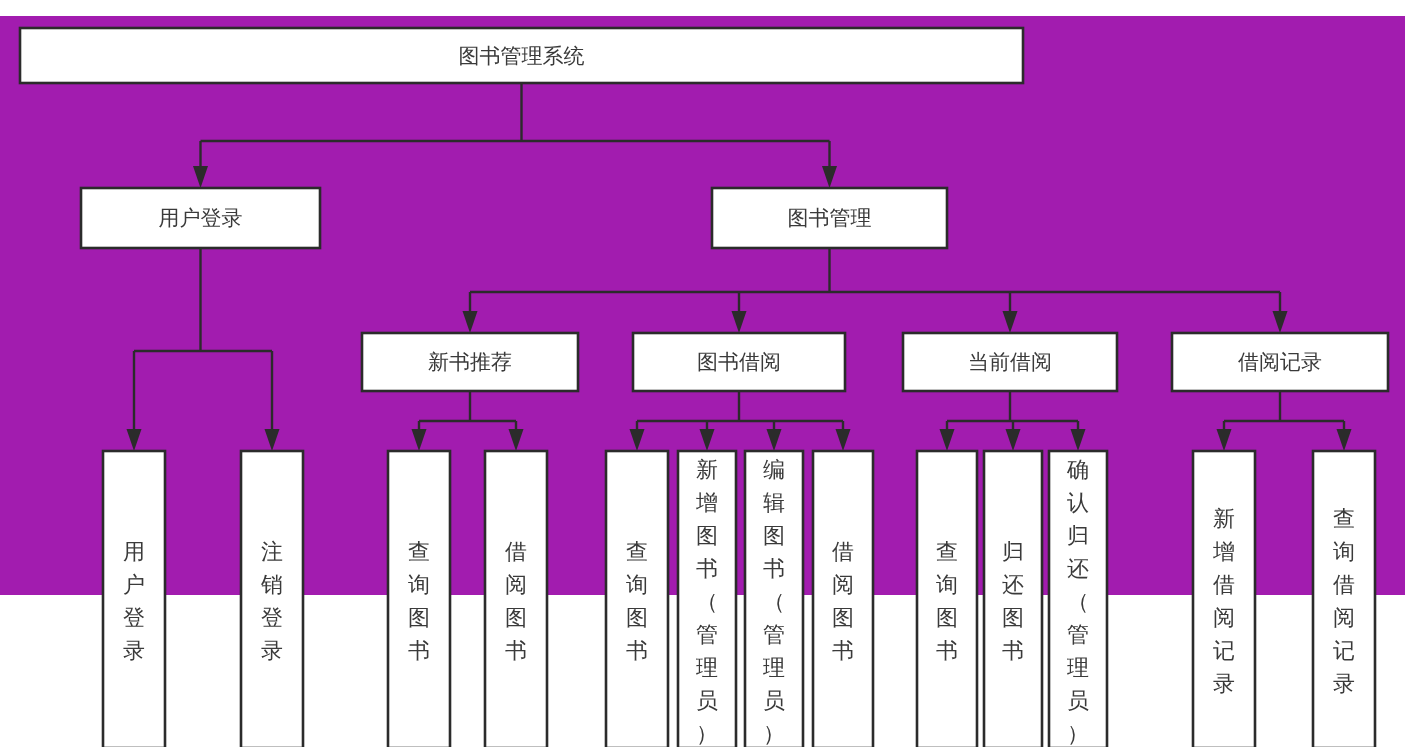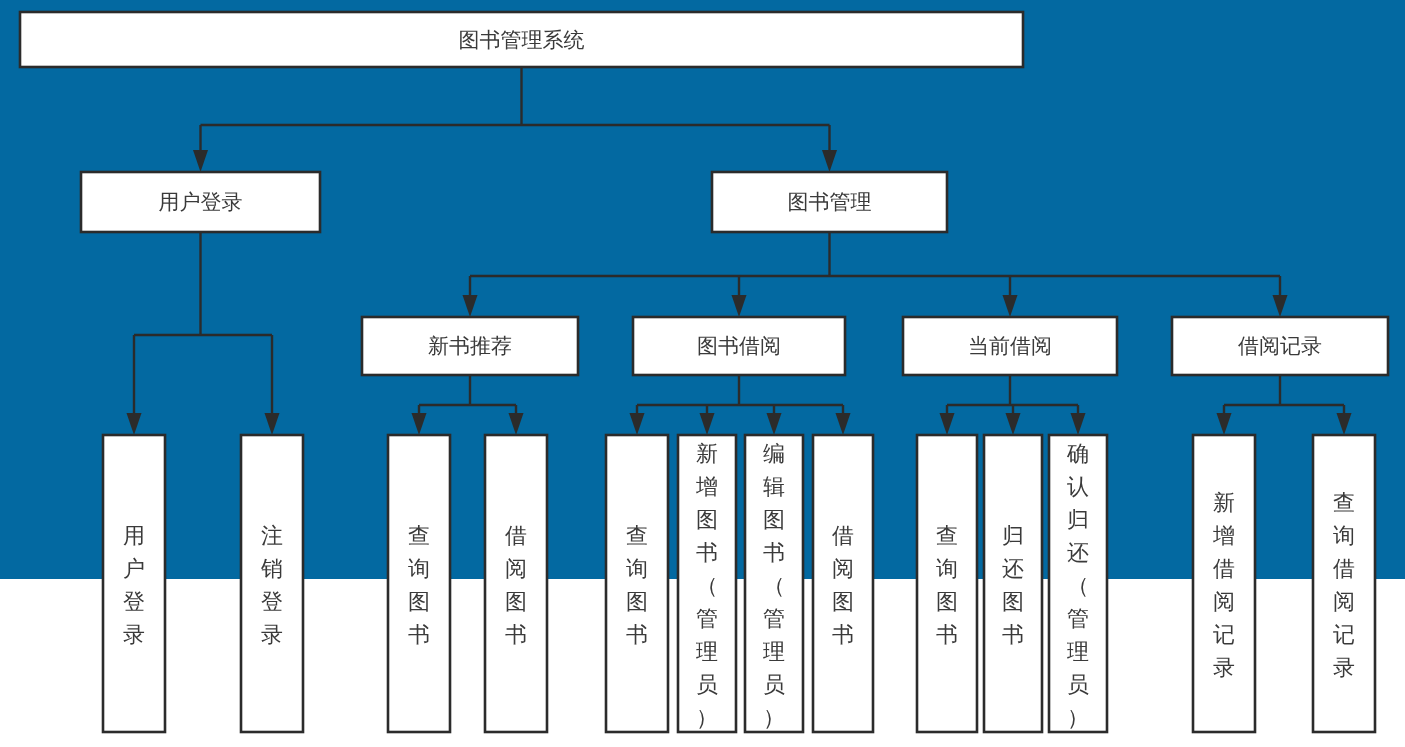--- a/index.html
+++ b/index.html
@@ -11,21 +11,22 @@
   body {
     width: 1405px;
     height: 747px;
     font-family: "DejaVu Sans", "Liberation Sans", sans-serif;
     overflow: hidden;
   }
   #diagram-root {
     position: relative;
     width: 1405px;
     height: 579px;
-    background: #0369a1;
+    background: #a21caf;
+    margin-top: 16px;
   }
   svg#flowchart {
     position: absolute;
     top: 0;
     left: 0;
     width: 1405px;
     height: 747px;
     display: block;
   }
   .node-box {

